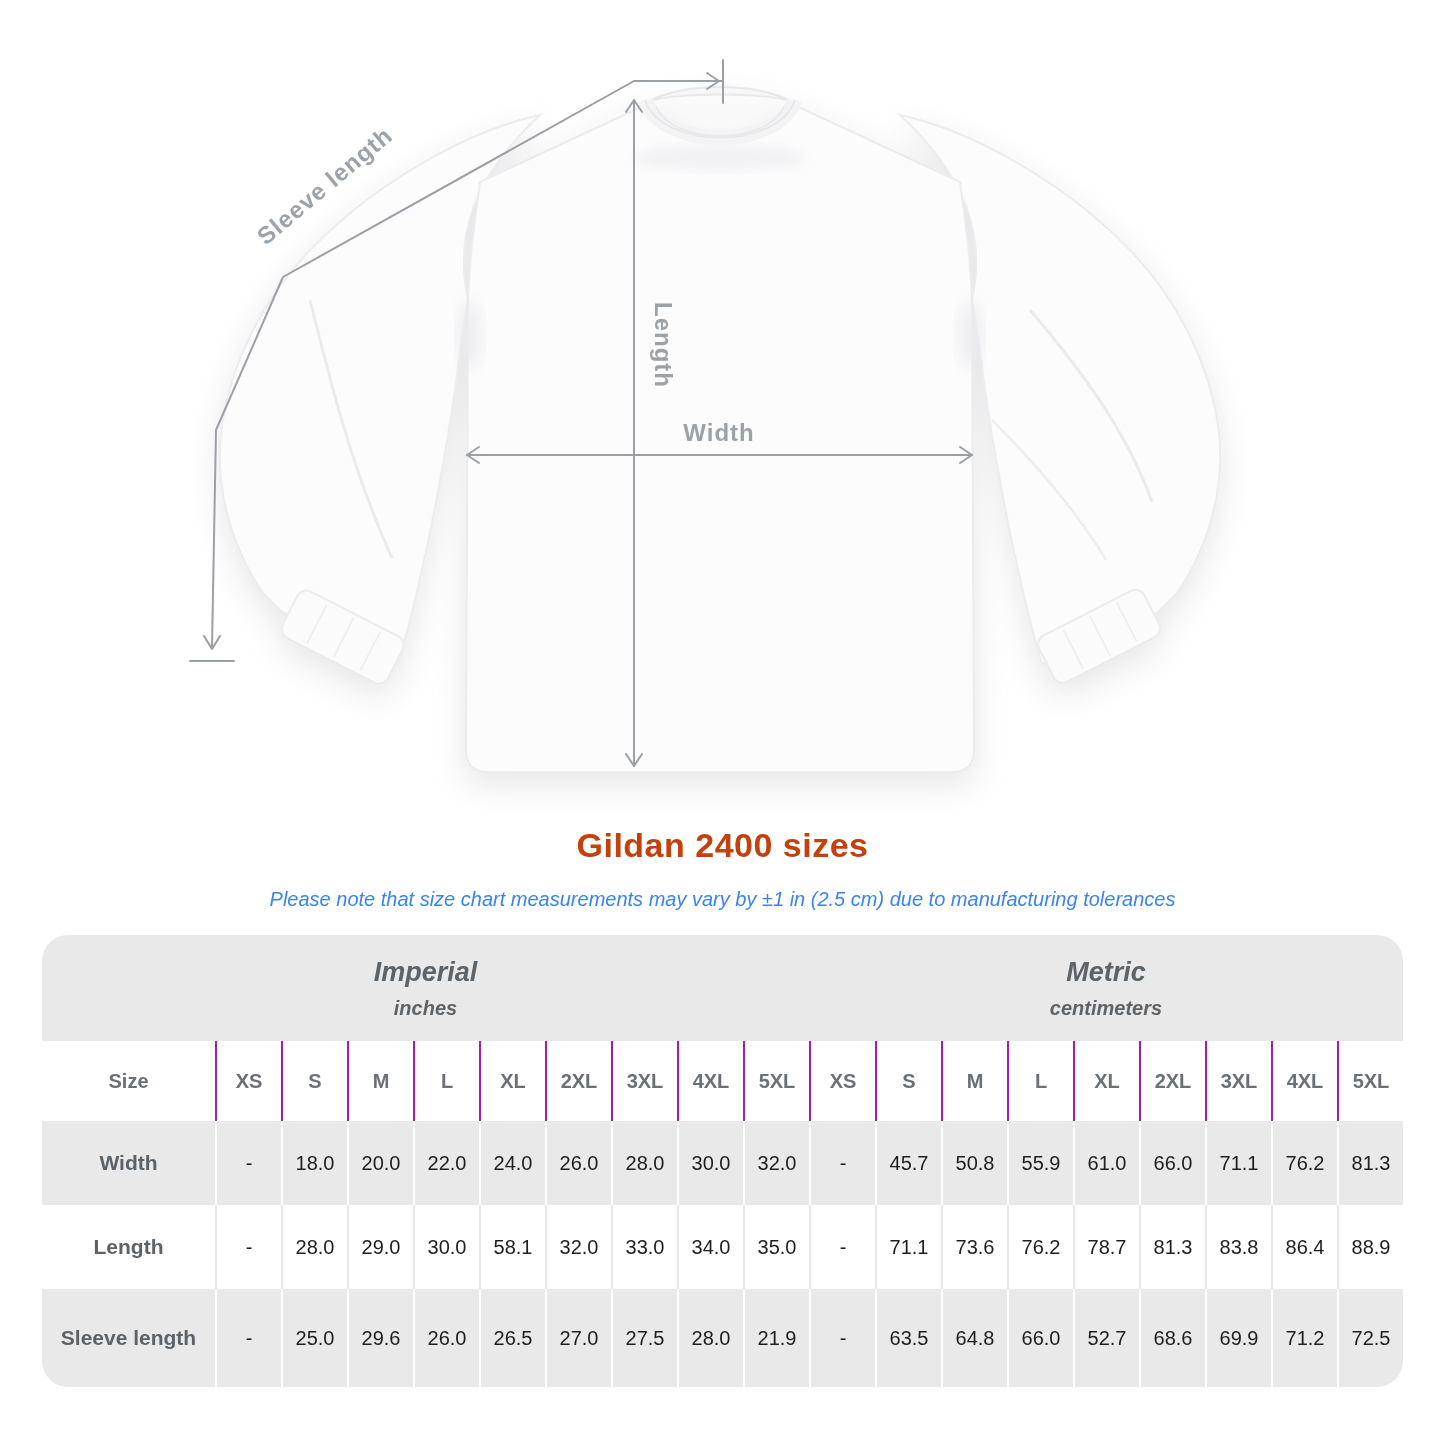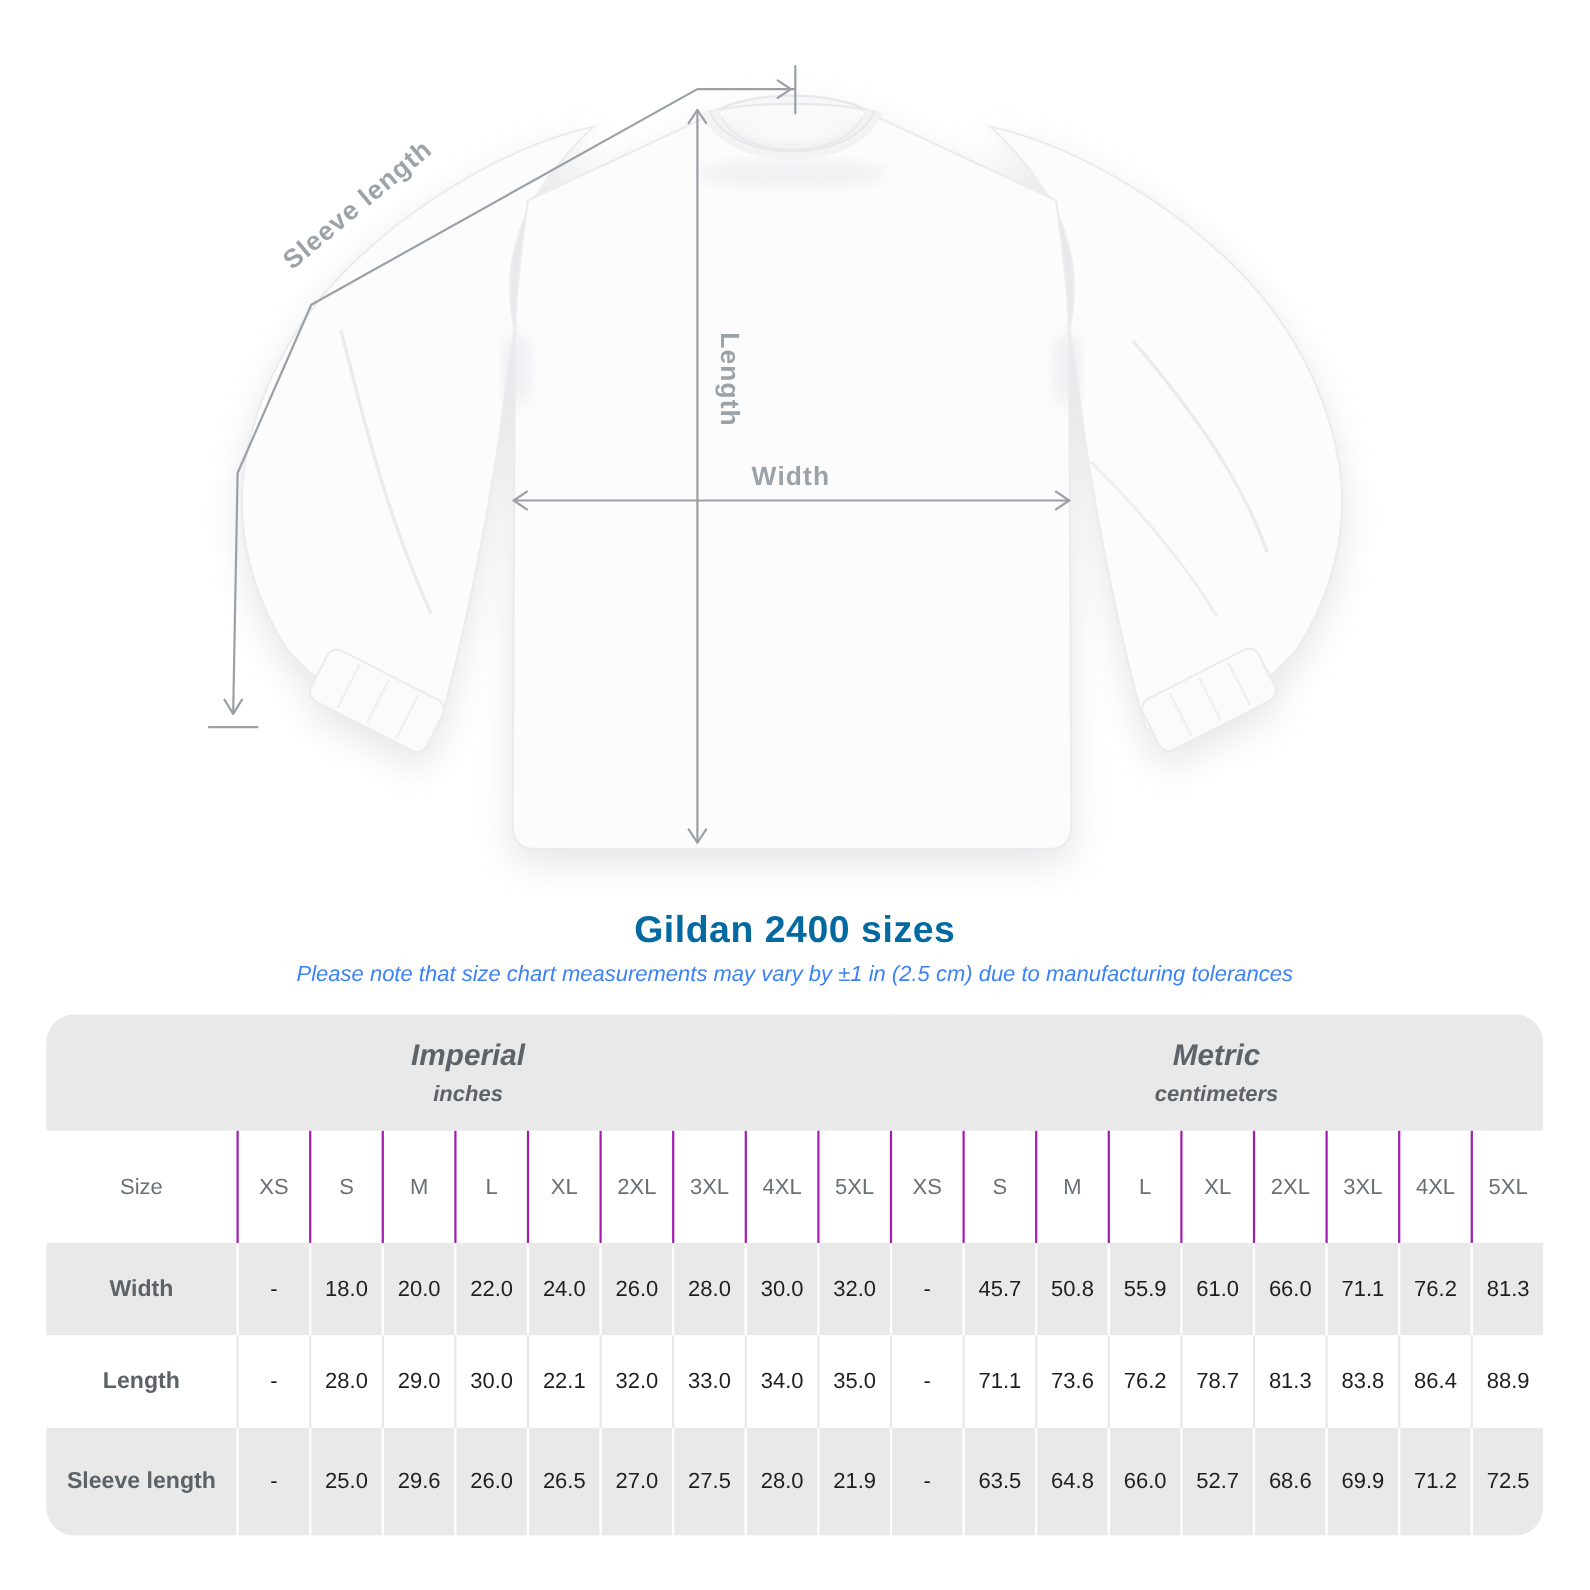--- a/index.html
+++ b/index.html
@@ -7,22 +7,22 @@
     width:1445px;height:1445px;overflow:hidden;background:#ffffff;
     font-family:"Liberation Sans", sans-serif;
     -webkit-font-smoothing:antialiased;
   }
   
   .diagram-wrap{width:1445px;height:812px;position:relative;}
   .diagram-wrap svg{display:block;}
 
   
   .chart-title{
-    text-align:center;font-size:34px;font-weight:bold;color:#0369a1;
-    letter-spacing:.5px;margin:14px 0 10px 0;
+    text-align:center;font-size:34px;font-weight:bold;color:#c2410c;
+    letter-spacing:.5px;margin:14px 0 23px 0;
   }
   .chart-subtitle{
     text-align:center;font-size:20px;font-style:italic;color:#3b82f6;
     margin:0 0 24px 0;
   }
 
   
   .table-card{
     margin:0 42px;border-radius:26px;overflow:hidden;background:#ffffff;
   }
@@ -30,21 +30,21 @@
     width:100%;border-collapse:separate;border-spacing:0;table-layout:fixed;
   }
   table.size-chart col.label-col{width:173px;}
   .unit-row th{
     background:#e9e9ea;height:106px;vertical-align:middle;text-align:center;
     padding:0;border:none;
   }
   .unit-name{font-size:27px;font-weight:bold;font-style:italic;color:#5d6469;line-height:1.25;}
   .unit-sub{font-size:20px;font-style:italic;color:#5d6469;margin-top:8px;}
   .size-row th{
-    background:#ffffff;height:102px;font-size:20px;font-weight:normal;color:#6a7076;
+    background:#ffffff;height:80px;font-size:20px;font-weight:bold;color:#6a7076;
     text-align:center;vertical-align:middle;padding:0;
   }
   .size-row th + th{border-left:2px solid #a21caf;}
   tbody th{
     font-size:21px;font-weight:bold;color:#5c6368;text-align:center;
     vertical-align:middle;padding:0;
   }
   tbody td{
     font-size:20px;color:#1e1e20;text-align:center;vertical-align:middle;padding:0;
   }
@@ -224,21 +224,21 @@
           <td>71.1</td>
           <td>76.2</td>
           <td>81.3</td>
         </tr>
         <tr class="plain">
           <th>Length</th>
           <td>-</td>
           <td>28.0</td>
           <td>29.0</td>
           <td>30.0</td>
-          <td>22.1</td>
+          <td>58.1</td>
           <td>32.0</td>
           <td>33.0</td>
           <td>34.0</td>
           <td>35.0</td>
           <td>-</td>
           <td>71.1</td>
           <td>73.6</td>
           <td>76.2</td>
           <td>78.7</td>
           <td>81.3</td>

